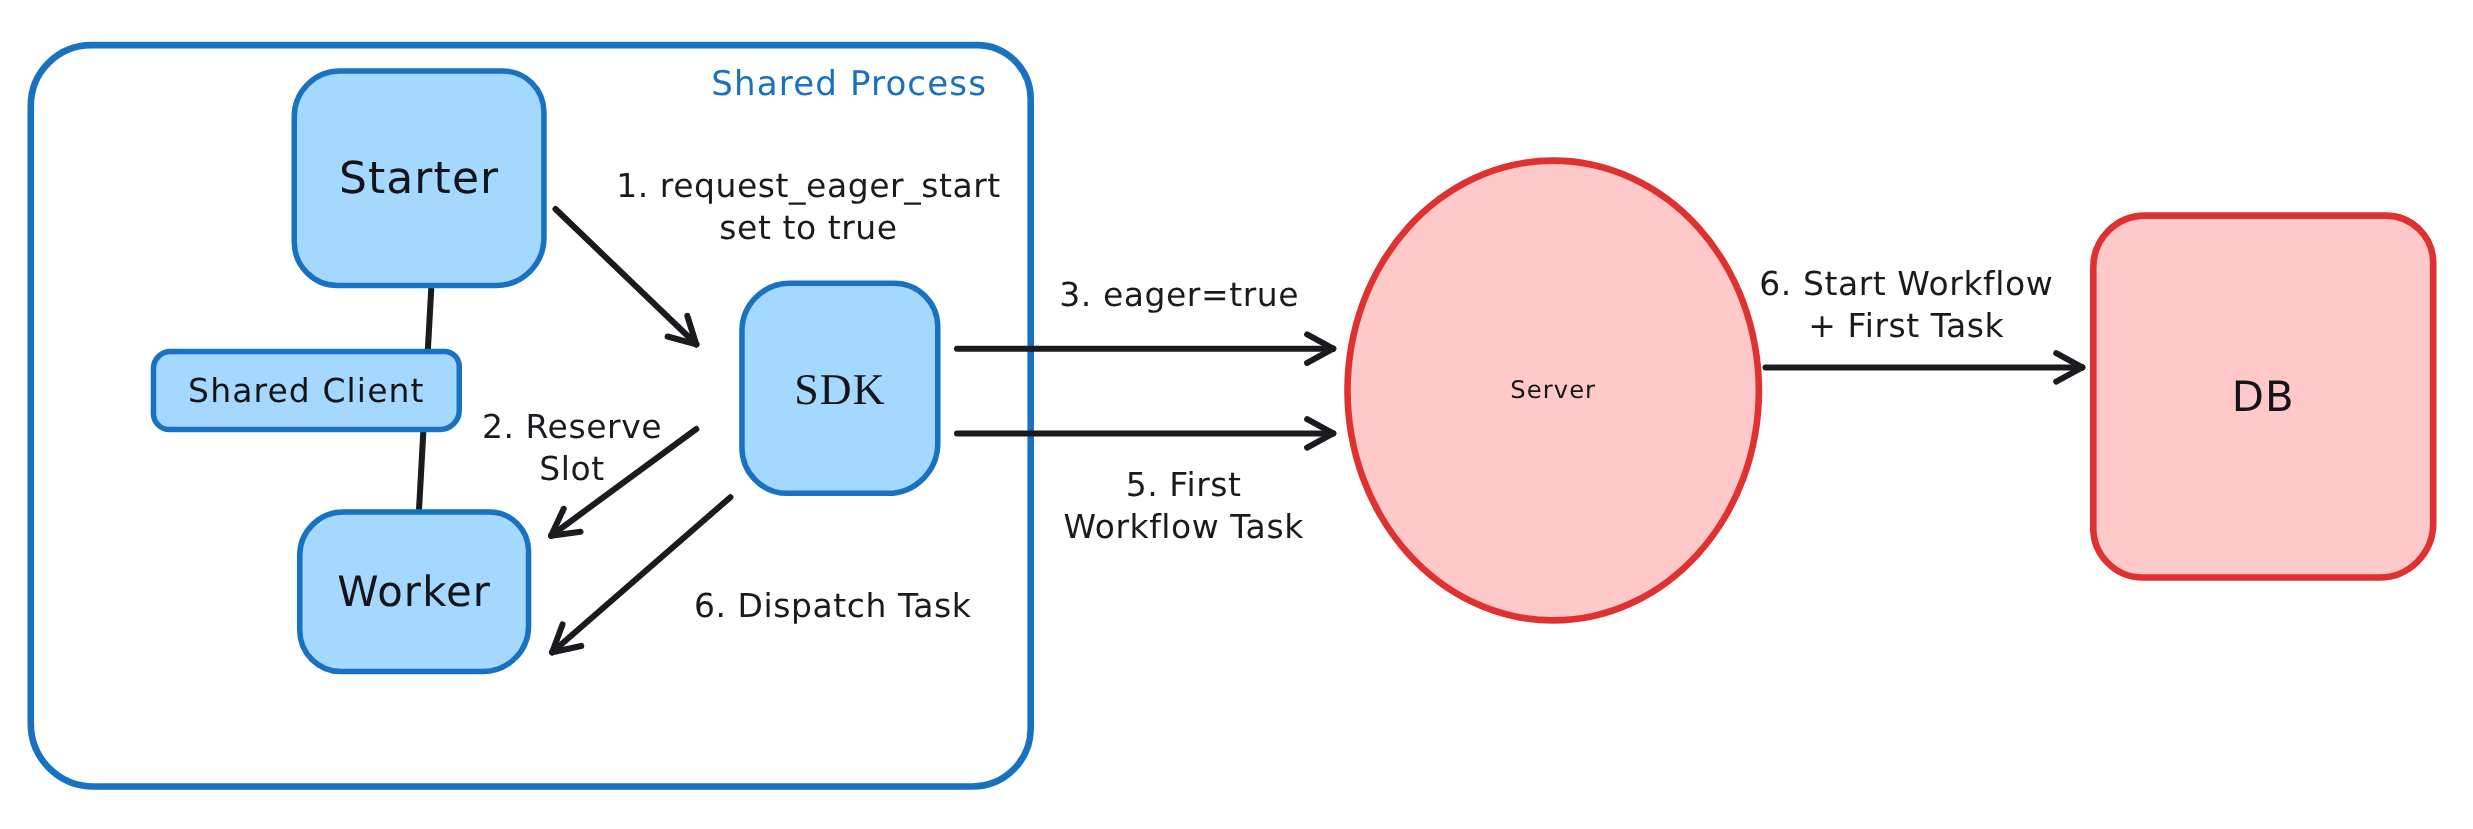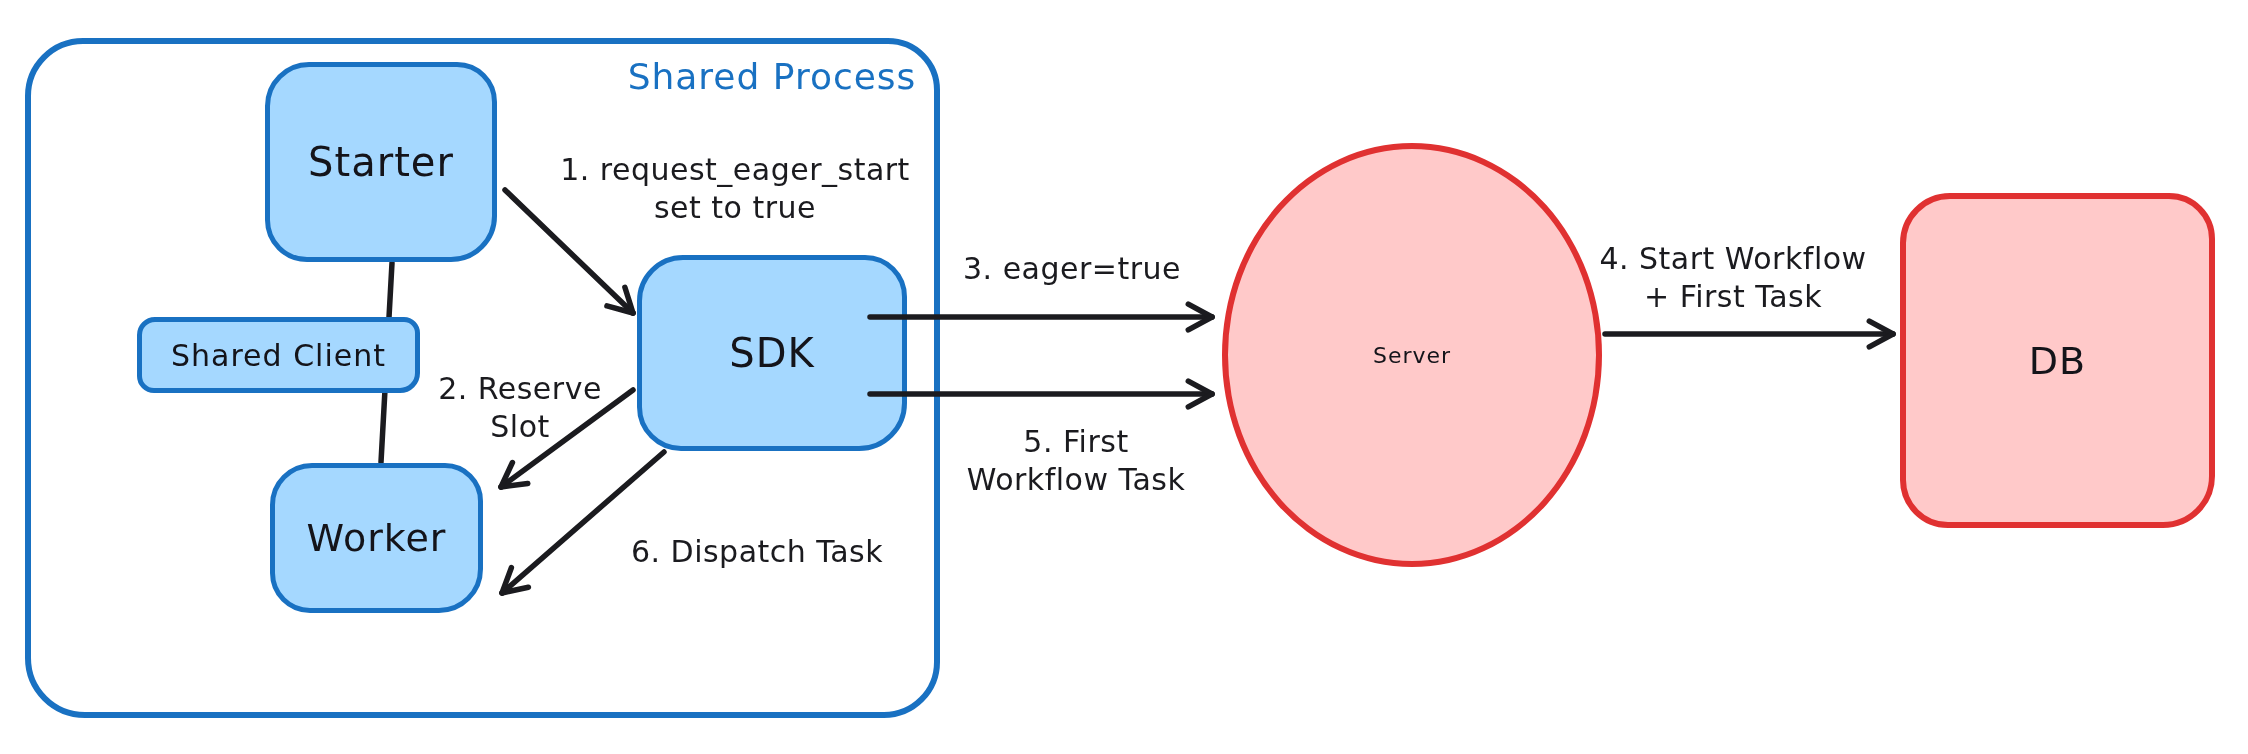--- a/index.html
+++ b/index.html
@@ -6,28 +6,28 @@
   body{font-family:"DejaVu Sans", sans-serif; color:#1b1b1f;}
   #canvas{position:relative;width:2248px;height:754px;background:#ffffff;overflow:hidden;}
   svg.layer{position:absolute;left:0;top:0;}
   #edges-under{z-index:1;}
   #edges-over{z-index:3;}
   .node{position:absolute;display:flex;align-items:center;justify-content:center;z-index:2;box-sizing:border-box;}
   .blue-node{background:#a5d8ff;border:5px solid #1971c2;}
   .red-node{background:#ffc9c9;border:6px solid #e03131;}
   .node-label{font-size:38px;letter-spacing:1px;color:#14141a;}
   .container-frame{position:absolute;left:25px;top:38px;width:915px;height:680px;border:6px solid #1971c2;border-radius:58px 52px 56px 60px;z-index:0;box-sizing:border-box;background:transparent;}
-  .container-title{position:absolute;z-index:4;color:#1971c2;font-size:36px;letter-spacing:1px;transform:translate(-50%,-50%);white-space:nowrap;}
+  .container-title{position:absolute;z-index:4;color:#1971c2;font-size:31px;letter-spacing:1px;transform:translate(-50%,-50%);white-space:nowrap;}
   .annotation{position:absolute;z-index:4;font-size:30px;line-height:38px;text-align:center;transform:translate(-50%,-50%);white-space:pre-line;color:#1b1b1f;letter-spacing:0.5px;}
   #node-starter{left:265px;top:62px;width:232px;height:200px;border-radius:44px 40px 46px 42px;}
   #node-starter .node-label{font-size:40px;}
   #node-shared-client{left:137px;top:317px;width:283px;height:76px;border-radius:18px 16px 20px 17px;}
   #node-shared-client .node-label{font-size:30px;}
   #node-worker{left:270px;top:463px;width:213px;height:150px;border-radius:42px 38px 44px 40px;}
-  #node-sdk{left:637px;top:255px;width:270px;height:196px;border-radius:46px 42px 48px 44px;}
+  #node-sdk{left:672px;top:255px;width:183px;height:196px;border-radius:46px 42px 48px 44px;font-family:Liberation Serif, serif;}
   #node-sdk .node-label{font-size:40px;}
   #node-server{left:1222px;top:143px;width:380px;height:424px;border-radius:50%;}
   #node-server .node-label{font-size:22px;}
   #node-db{left:1900px;top:193px;width:315px;height:335px;border-radius:50px 46px 52px 48px;}
 </style>
 </head>
 <body>
 
 <div id="canvas">
 
@@ -99,21 +99,21 @@
 
 
   <div class="annotation" style="left:735px;top:189px;">1. request_eager_start
 set to true</div>
 
   <div class="annotation" style="left:520px;top:408px;">2. Reserve
 Slot</div>
 
   <div class="annotation" style="left:1072px;top:269px;">3. eager=true</div>
 
-  <div class="annotation" style="left:1733px;top:278px;">4. Start Workflow
+  <div class="annotation" style="left:1733px;top:278px;">6. Start Workflow
 + First Task</div>
 
   <div class="annotation" style="left:1076px;top:461px;">5. First
 Workflow Task</div>
 
   <div class="annotation" style="left:757px;top:552px;">6. Dispatch Task</div>
 
 </div>
 
 </body></html>

